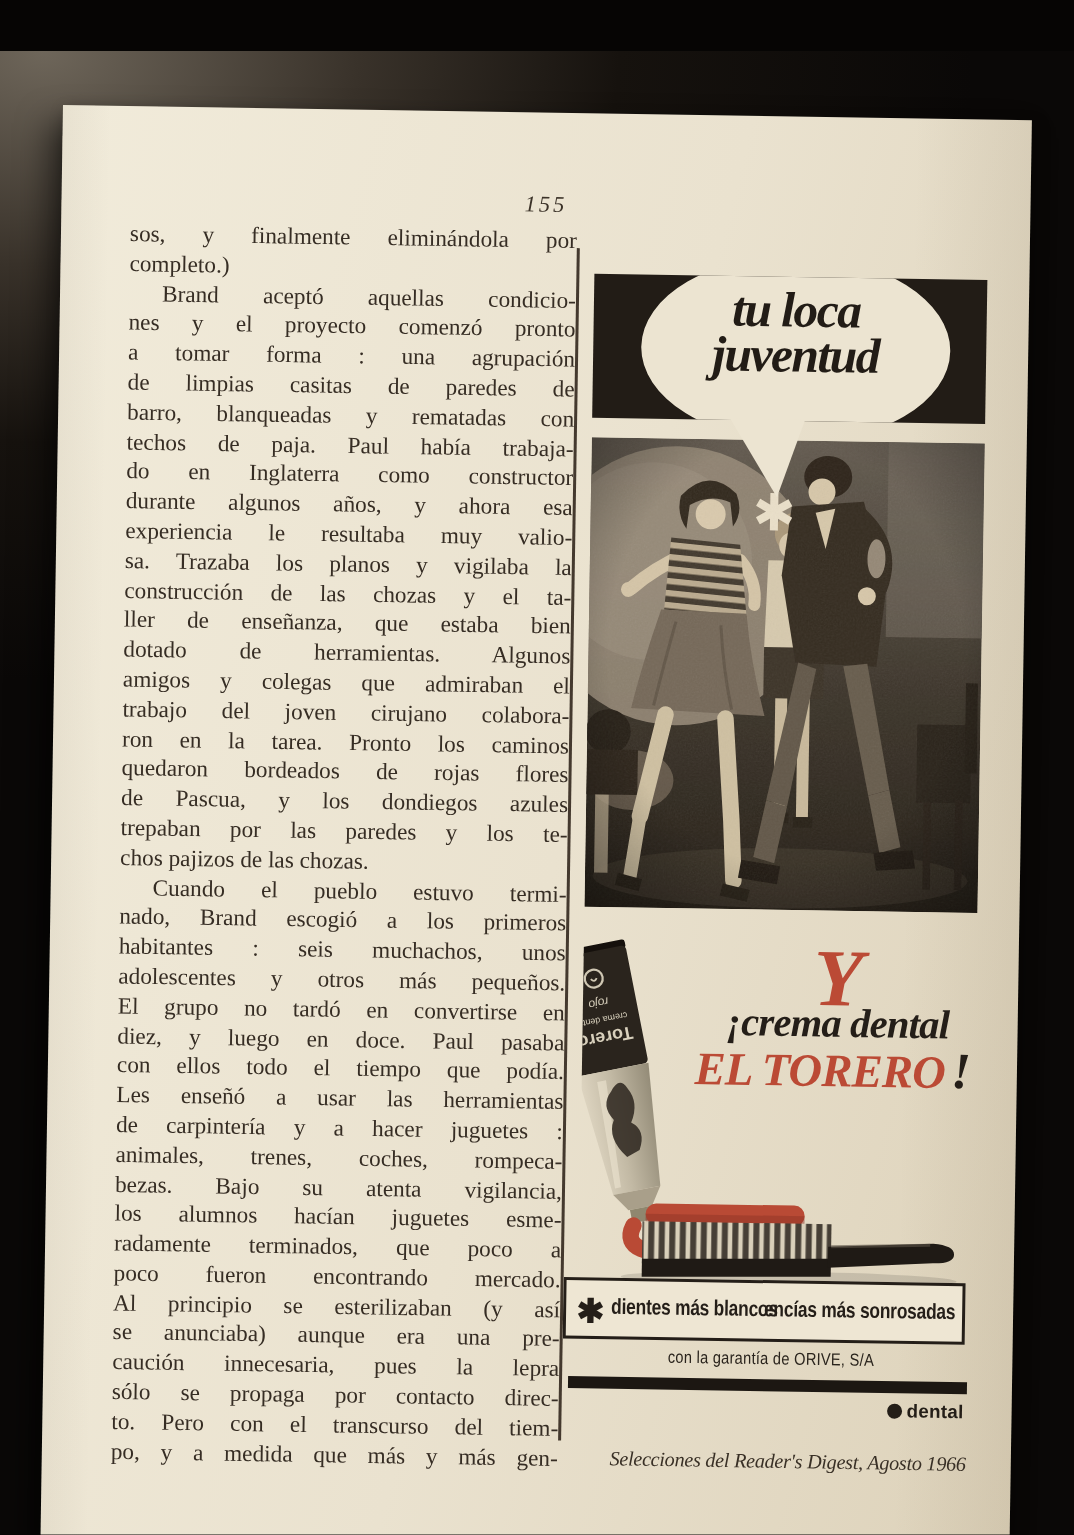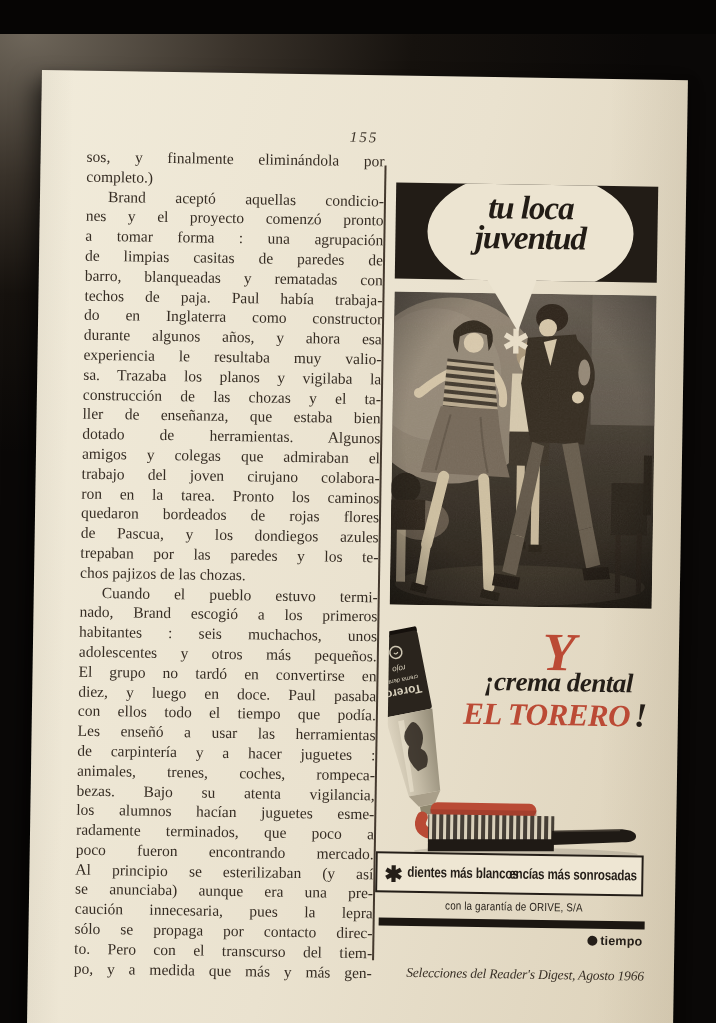--- a/index.html
+++ b/index.html
@@ -286,21 +286,21 @@
       </div>
 
       <div class="claims">
         <span class="cl-ast">✱</span>
         <span class="cl-left">dientes más blancos</span>
         <span class="cl-right">encías más sonrosadas</span>
       </div>
       <div class="guarantee">con la garantía de ORIVE, S/A</div>
       <div class="bar"></div>
       <div class="marthe">
-        <span class="dot"></span><span>tiempo</span>
+        <span class="dot"></span><span>dental</span>
       </div>
     </div>
 
     <div class="footer">Selecciones del Reader's Digest, Agosto 1966</div>
   </div>
 
   <div class="watermark">todocoleccion</div>
 </div>
 
 </body></html>

